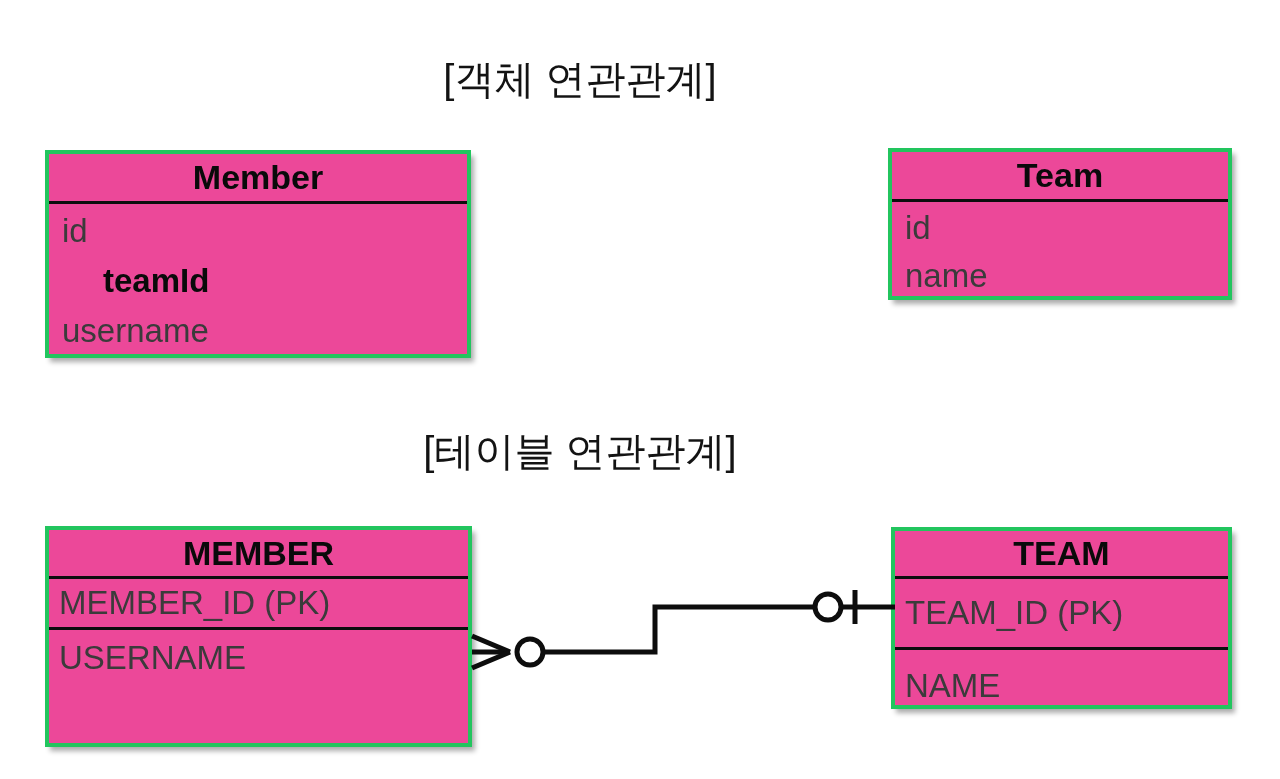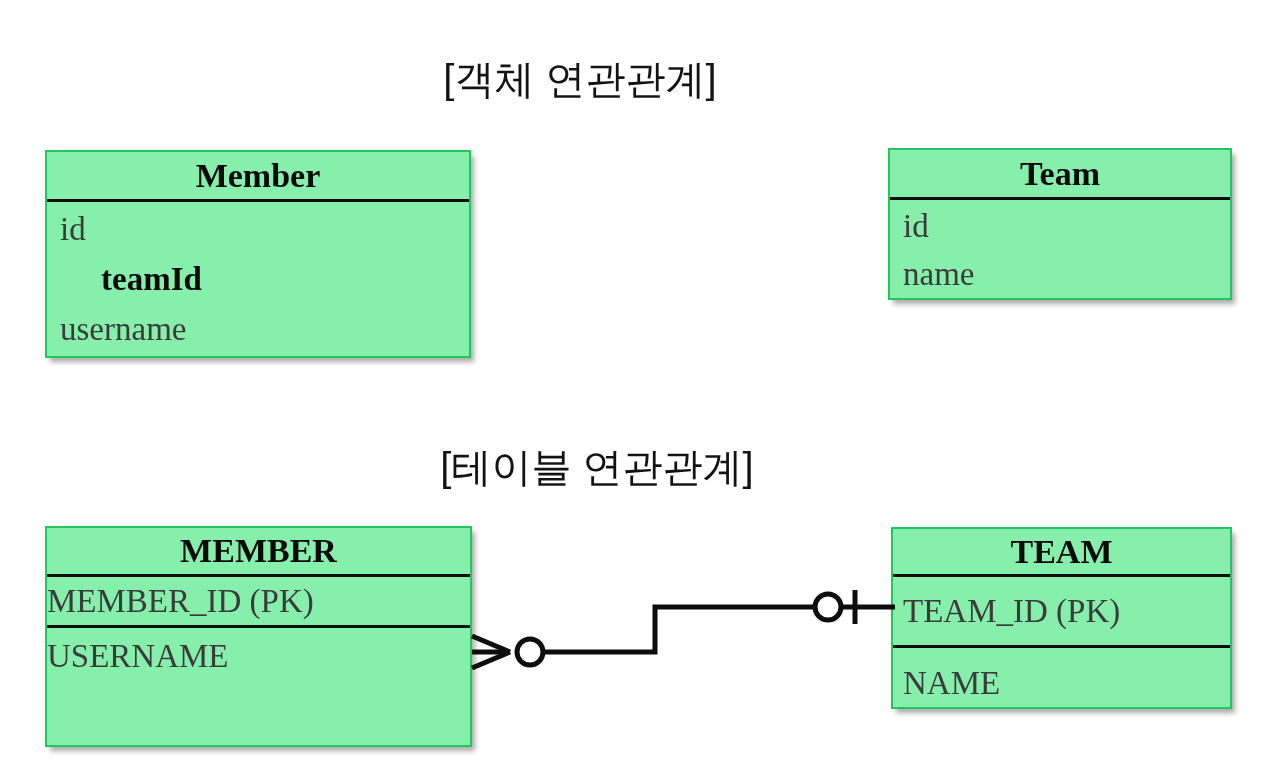--- a/index.html
+++ b/index.html
@@ -28,30 +28,29 @@
     left: 0;
     width: 1160px;
     text-align: center;
     font-size: 40px;
     font-weight: 400;
     letter-spacing: 0px;
     color: #131313;
     white-space: nowrap;
   }
   #title-object  { top: 52px; }
-  #title-table   { top: 440px; margin-left: 17px; }
+  #title-table   { top: 424px; }
 
   
   .box {
     position: absolute;
     box-sizing: border-box;
-    background: #86efac;
-    border: 2px solid #22c55e;
+    background: #ec4899;
+    border: 4px solid #22c55e;
     box-shadow: 4px 5px 5px -1px rgba(0,0,0,0.33);
-    font-family: Liberation Serif, serif;
   }
   .box-header {
     box-sizing: border-box;
     text-align: center;
     font-weight: 700;
     color: #0a0a0a;
     border-bottom: 3px solid #0d0d0d;
     display: flex;
     align-items: center;
     justify-content: center;
@@ -89,21 +88,21 @@
   }
   #box-team-object .box-header { height: 50px; font-size: 34px; }
   #box-team-object .field      { height: 48px; font-size: 33px; padding-left: 13px; }
   #box-team-object .box-body   { padding-top: 2px; }
 
   
   #box-member-table {
     left: 45px;  top: 526px;  width: 427px; height: 221px;
   }
   #box-member-table .box-header { height: 49px; font-size: 34px; }
-  #box-member-table .field      { height: 51px; font-size: 33px; }
+  #box-member-table .field      { height: 51px; font-size: 33px; padding-left: 10px; }
   #box-member-table .field.f-username { height: 56px; }
 
   #box-team-table {
     left: 891px; top: 527px;  width: 341px; height: 182px;
   }
   #box-team-table .box-header { height: 48px; font-size: 34px; }
   #box-team-table .field      { height: 71px; font-size: 33px; padding-left: 10px; }
 
   
   #relationship-connector {

